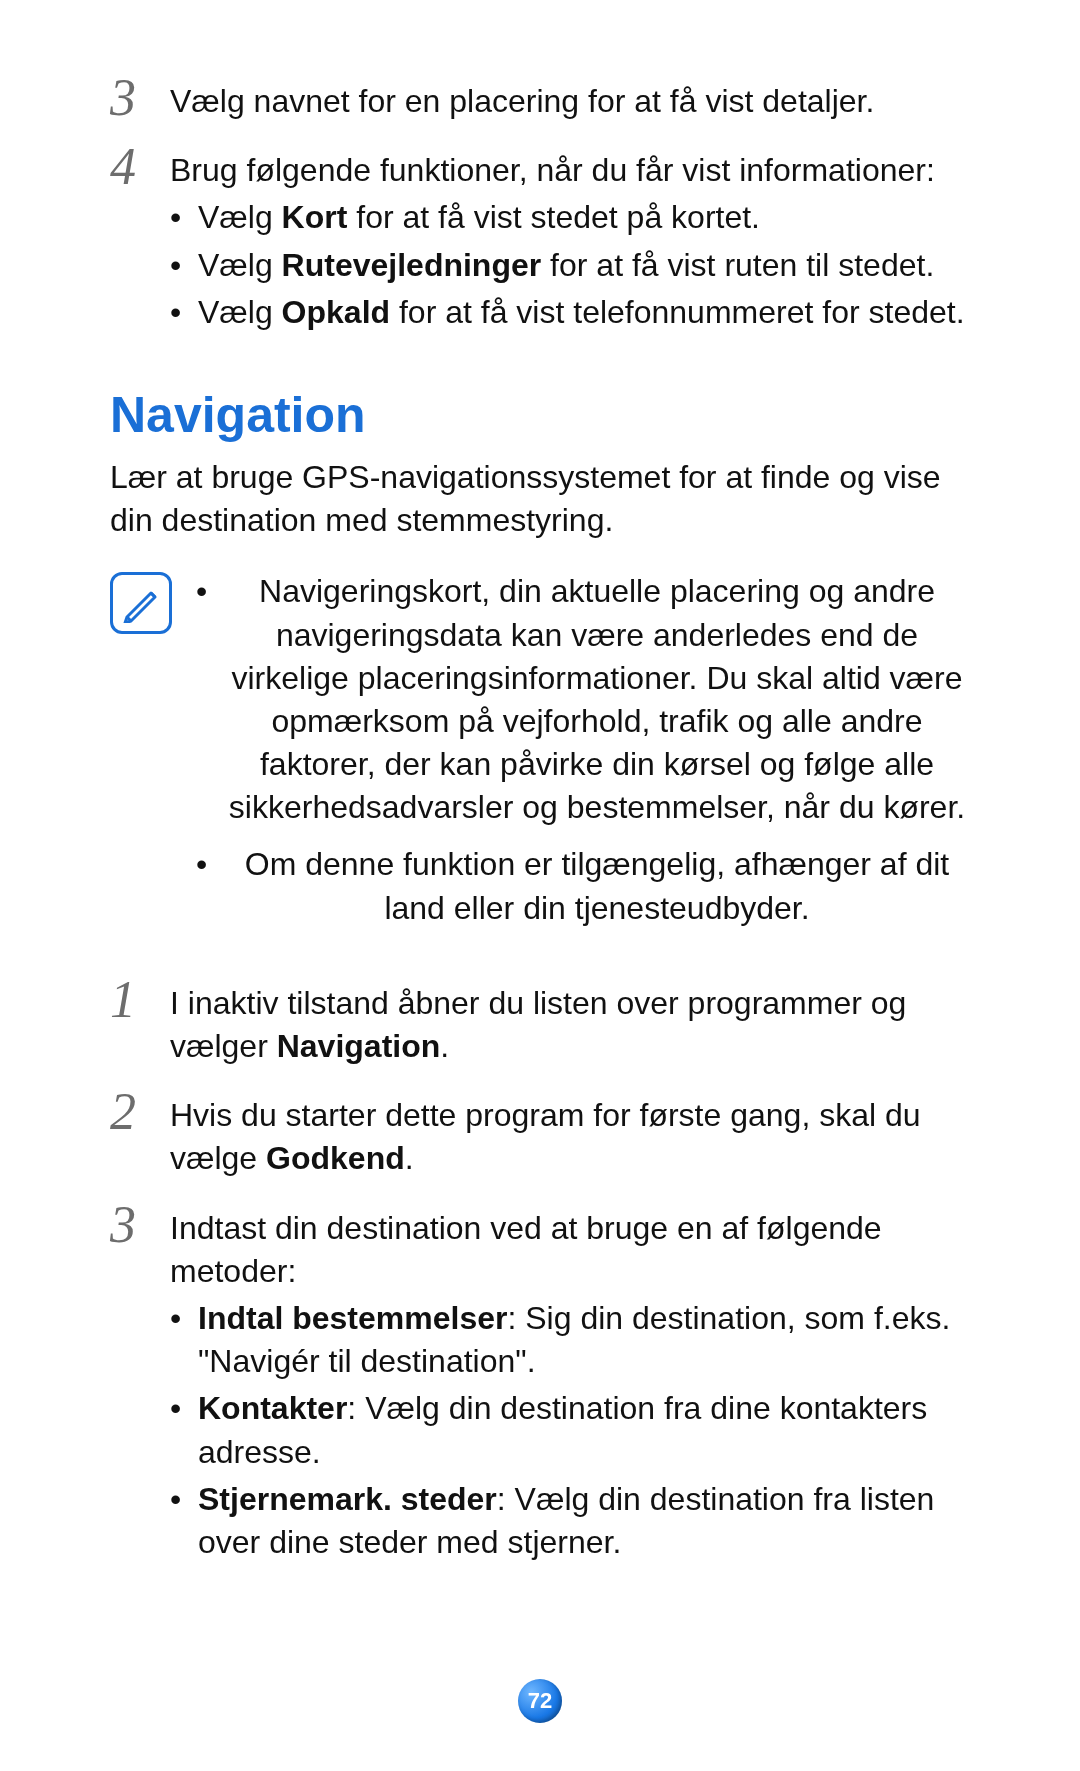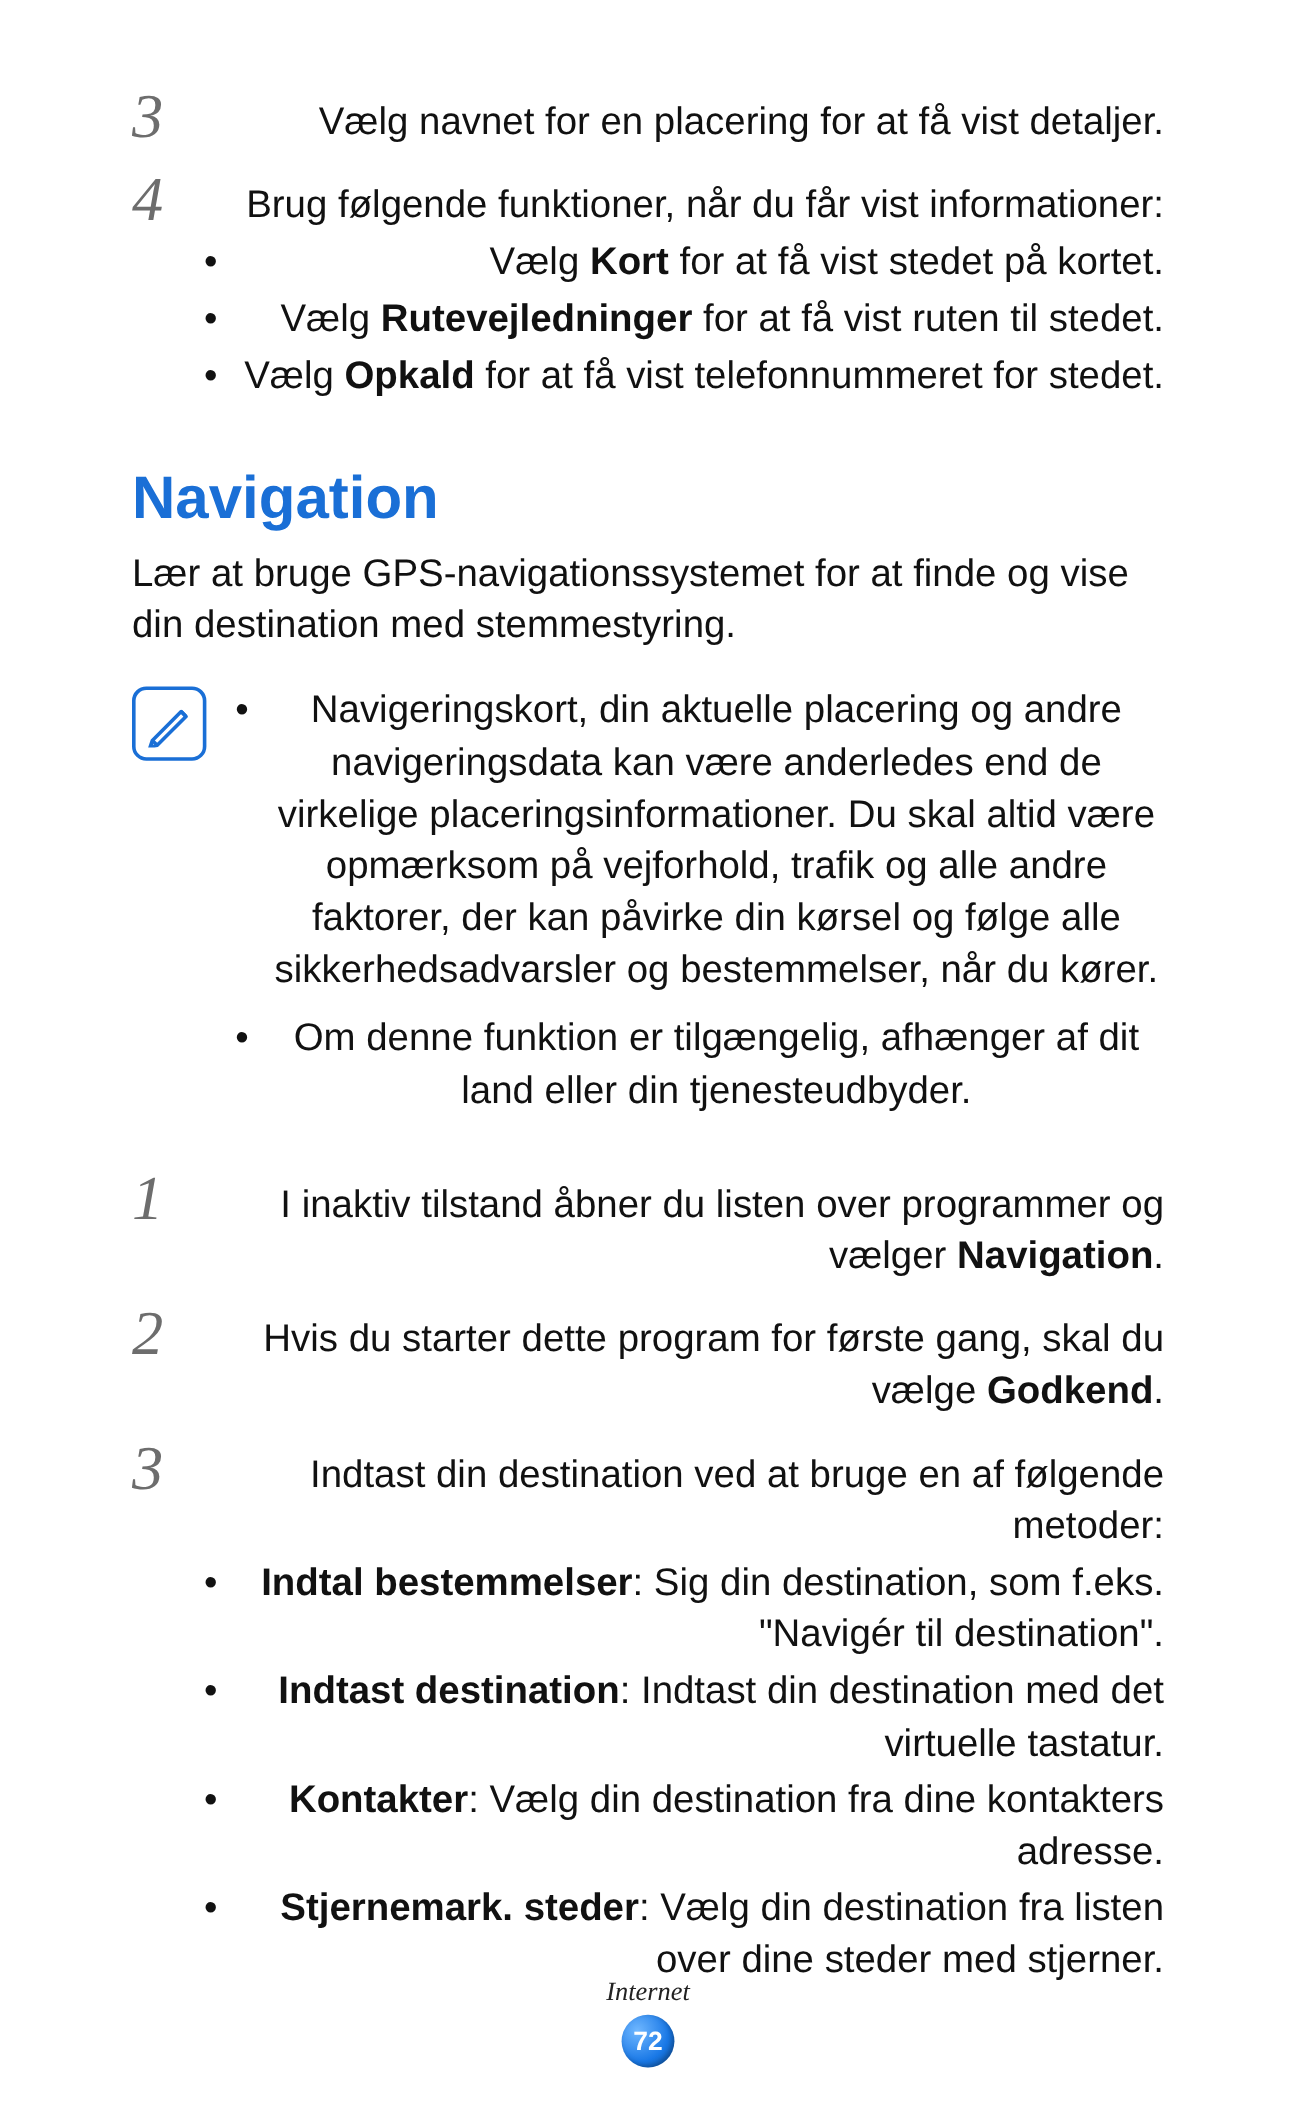--- a/index.html
+++ b/index.html
@@ -29,21 +29,20 @@
     width: 60px;
     flex: 0 0 60px;
     text-align: left;
     padding-top: 2px;
   }
   .step-body {
     flex: 1;
     font-size: 32px;
     line-height: 1.35;
     padding-top: 10px;
-    text-align: right;
   }
   .step-body p { margin-bottom: 4px; }
   .sub-list {
     list-style: none;
     padding-left: 0;
     margin-top: 4px;
   }
   .sub-list li {
     font-size: 32px;
     line-height: 1.35;
@@ -189,30 +188,26 @@
 
   <div class="step-row">
     <div class="step-num">3</div>
     <div class="step-body">
       <p>Indtast din destination ved at bruge en af følgende metoder:</p>
       <ul class="sub-list">
         <li>
           <span class="bold">Indtal bestemmelser</span><span>: Sig din destination, som f.eks. "Navigér til </span><span class="ital">destination</span><span>".</span>
         </li>
         <li>
-          <span class="bold">Indtast destination</span><span>: Indtast din destination med det virtuelle tastatur.</span>
-        </li>
-        <li>
           <span class="bold">Kontakter</span><span>: Vælg din destination fra dine kontakters adresse.</span>
         </li>
         <li>
           <span class="bold">Stjernemark. steder</span><span>: Vælg din destination fra listen over dine steder med stjerner.</span>
         </li>
       </ul>
     </div>
   </div>
 
   <div class="footer">
-    <div class="footer-label">Internet</div>
     <div class="page-badge">72</div>
   </div>
 
 </div>
 
 </body></html>

